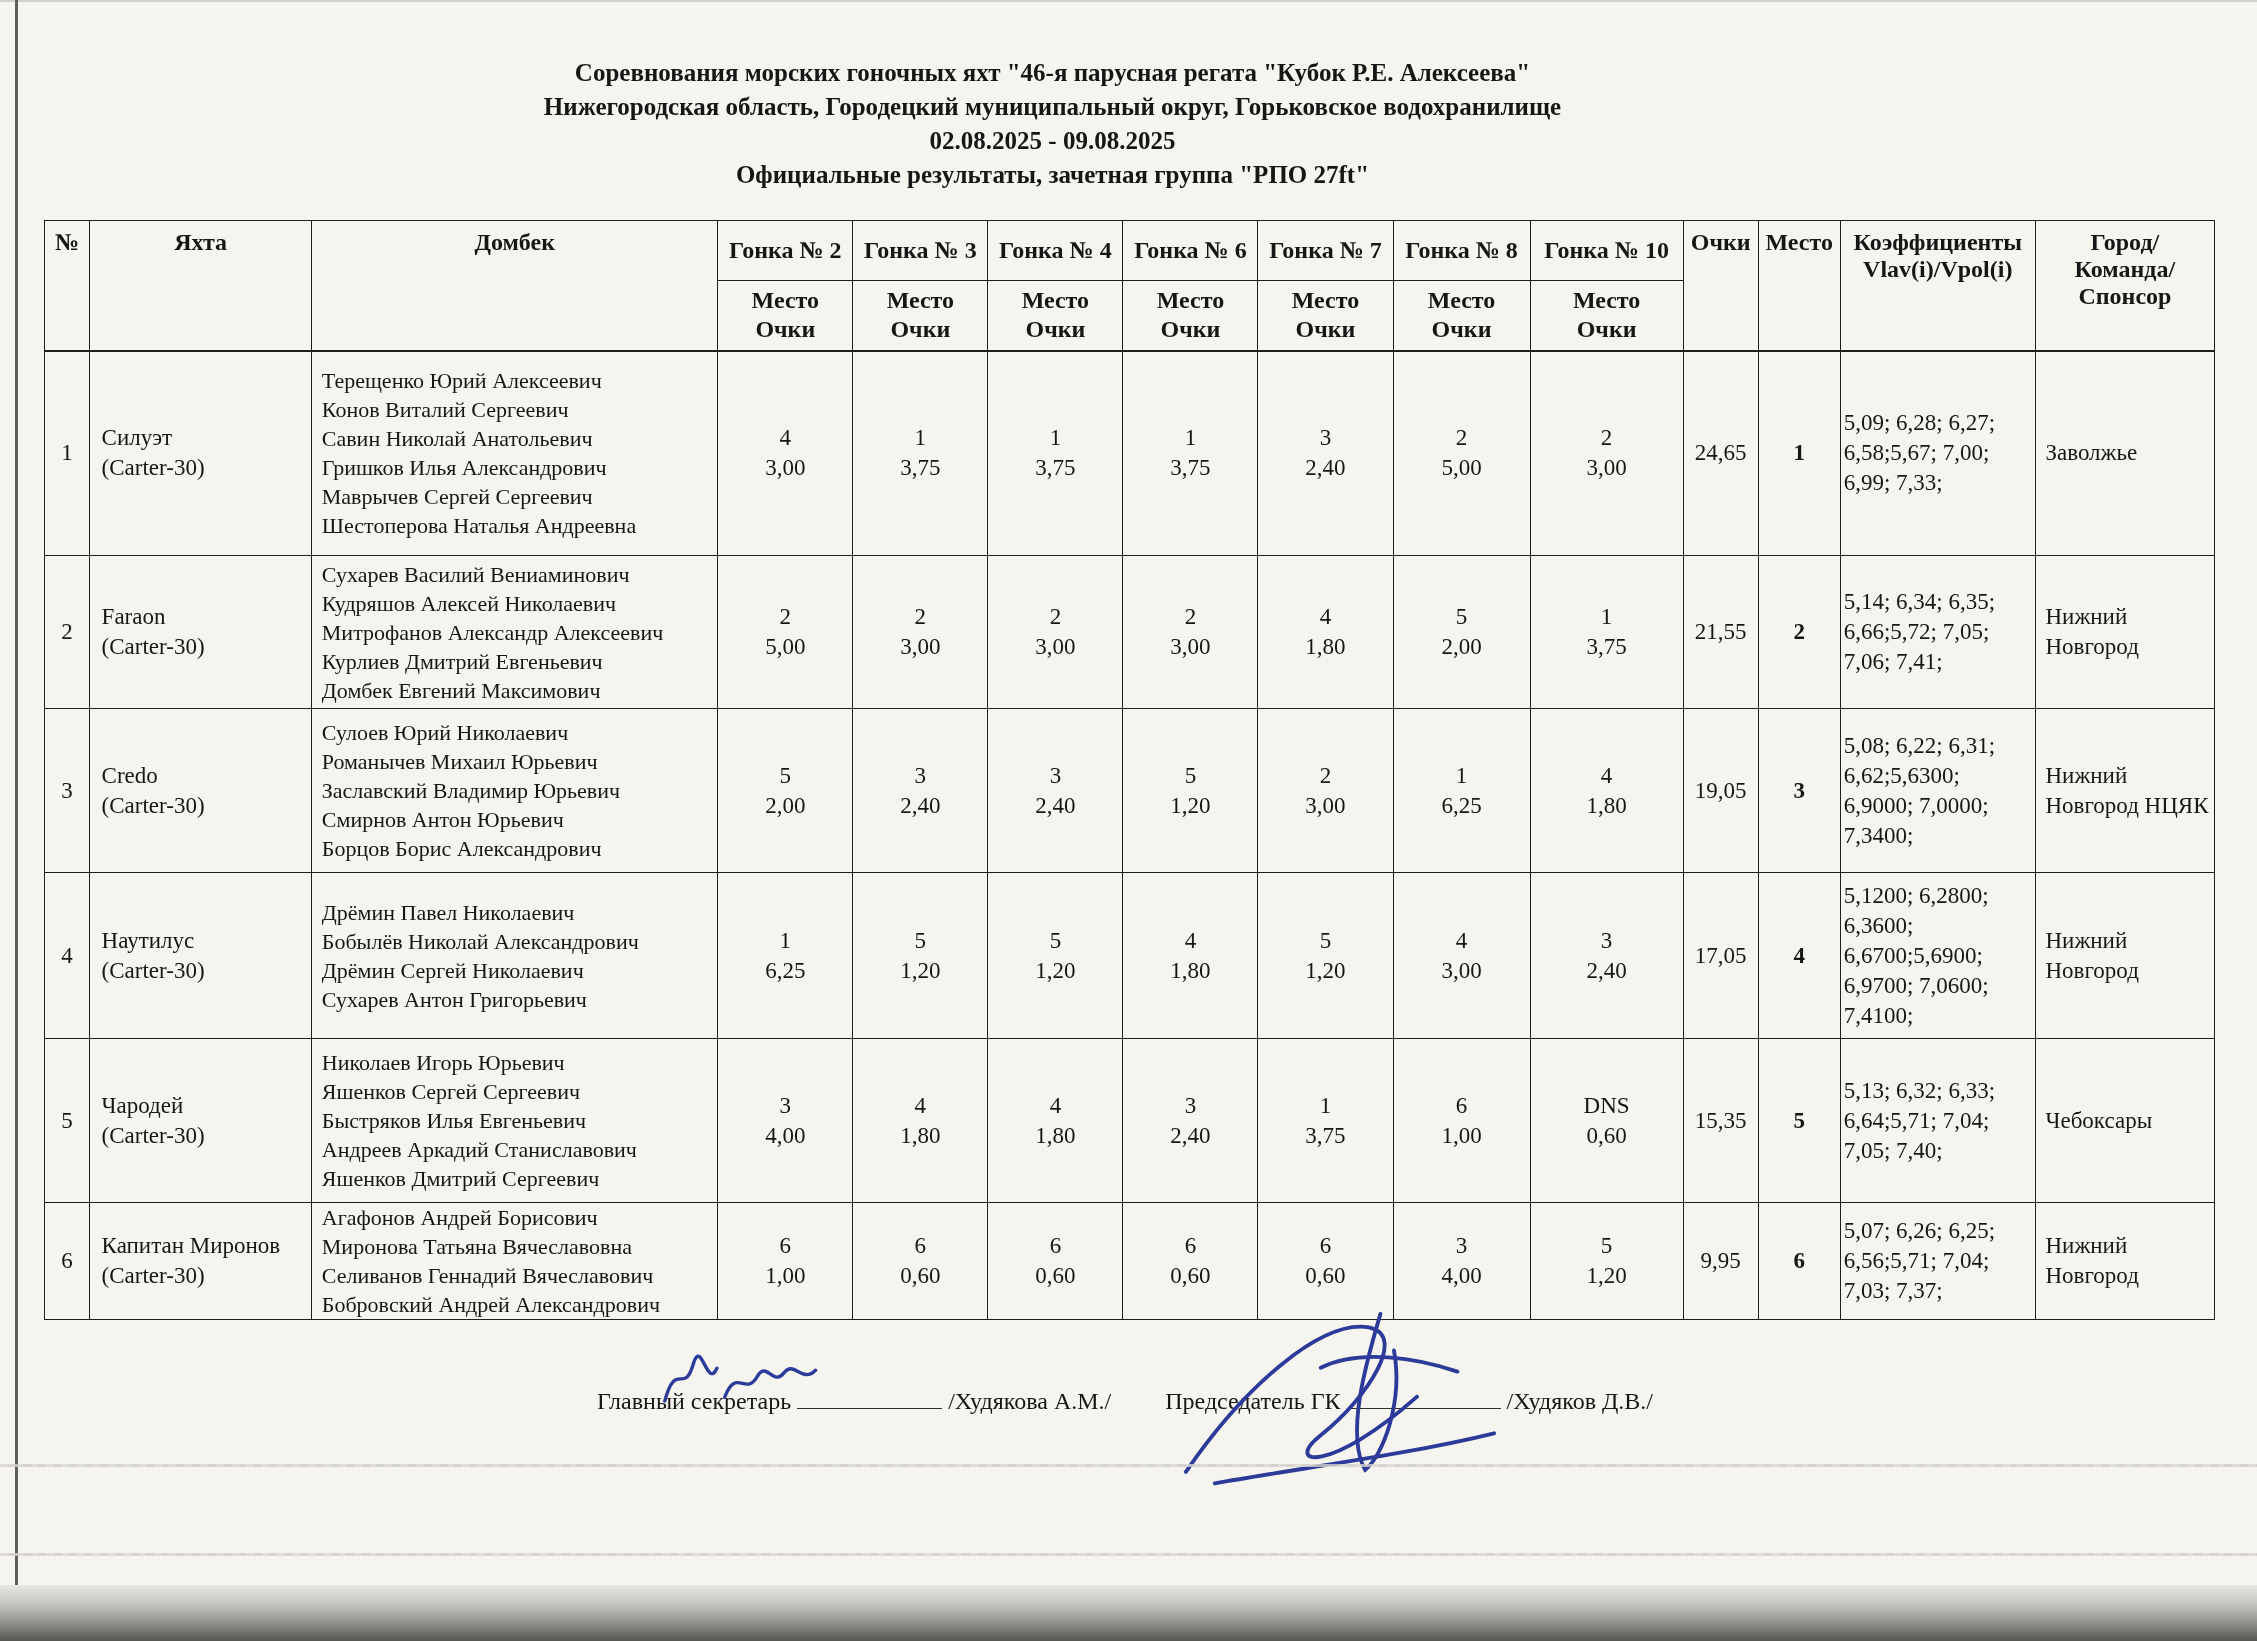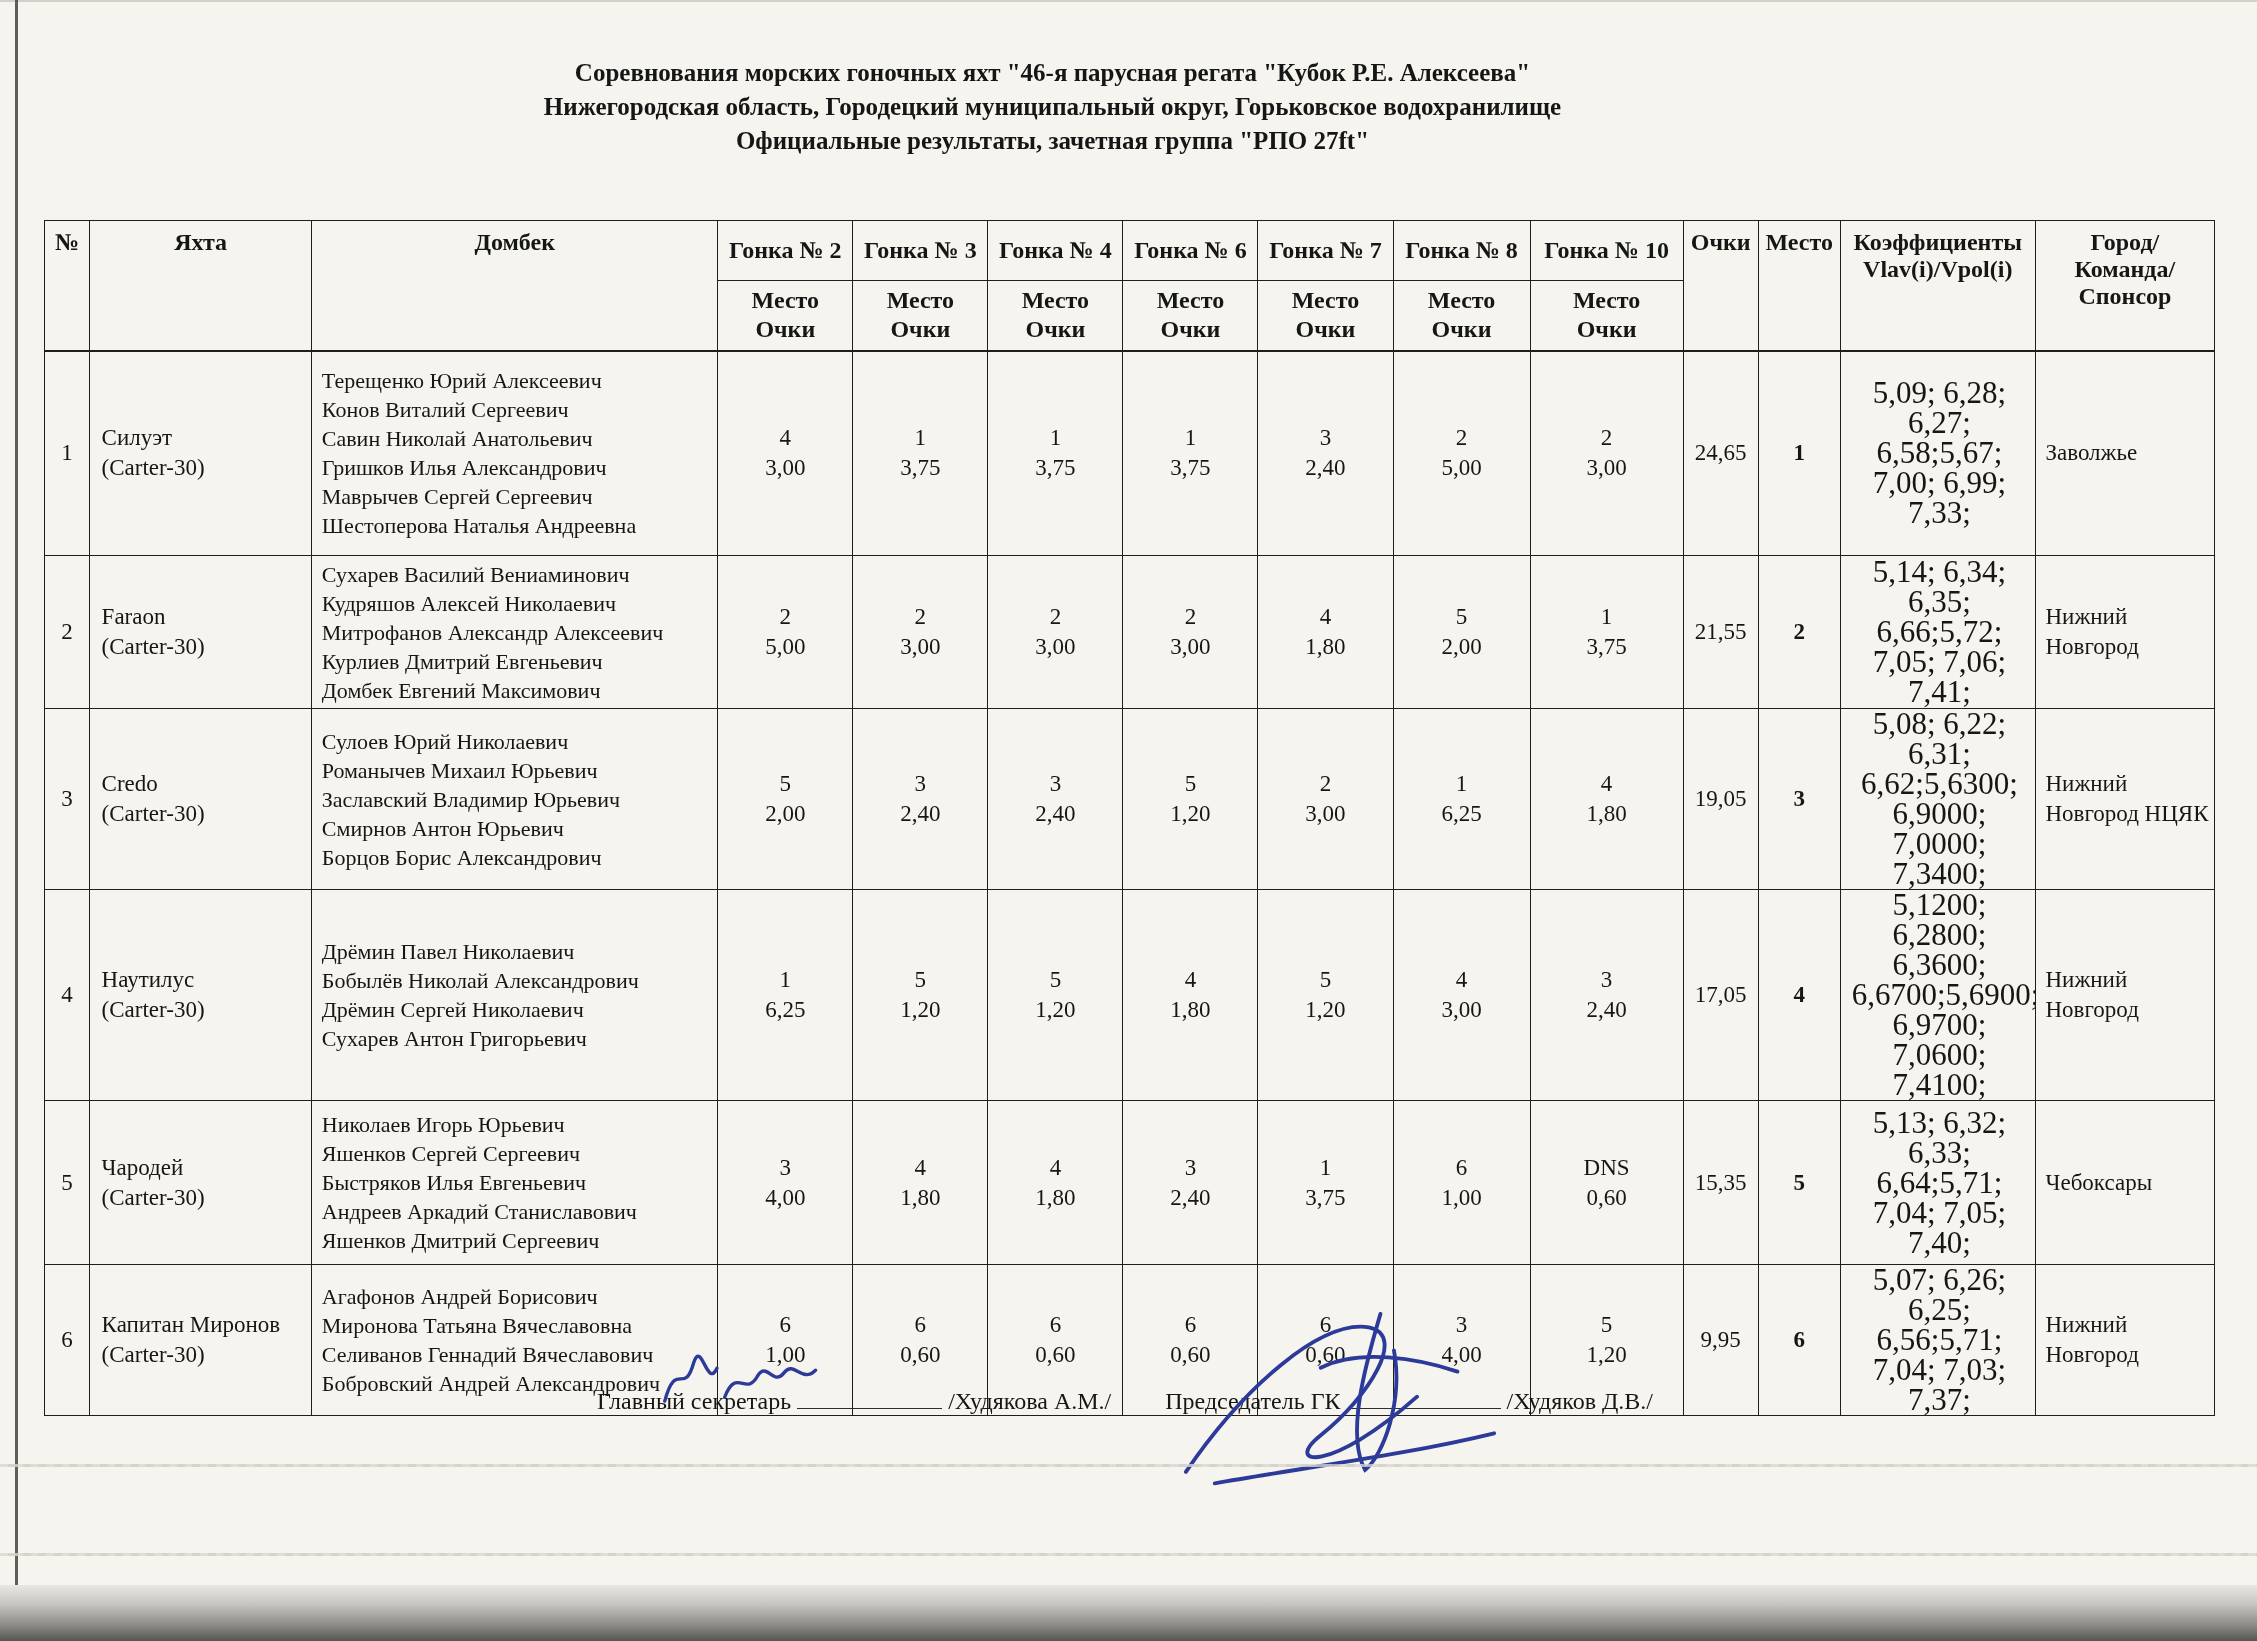--- a/index.html
+++ b/index.html
@@ -47,22 +47,22 @@
   tbody tr:nth-child(6) { height:116px; }
 
   td.col-num   { text-align:center; vertical-align:middle; font-size:23px; }
   td.col-yacht { vertical-align:middle; padding-left:11.6px; font-weight:normal; font-size:23px; line-height:30px; }
   td.col-crew  { vertical-align:middle; padding-left:9.7px; padding-right:3.9px; font-size:22px; }
   .crew-member { line-height:29px; white-space:nowrap; }
   td.race-cell { text-align:center; vertical-align:middle; font-size:23px; }
   .race-place, .race-points { line-height:30px; }
   td.col-points { text-align:center; vertical-align:middle; font-size:23px;font-family:Liberation Serif, serif; }
   td.col-place  { text-align:center; vertical-align:middle; font-size:23px; font-weight:bold; }
-  td.col-coeff  { text-align:center; vertical-align:middle; padding-right:7.7px; padding-left:11px;
-                  font-size:31px; line-height:30px; }
+  td.col-coeff  { text-align:left; vertical-align:middle; padding-right:7.7px; padding-left:3px;
+                  font-size:23px; line-height:30px; }
   td.col-city   { vertical-align:middle; padding-left:9.7px; padding-right:3.9px; font-size:23px; line-height:30px;margin-top:23px; }
 
   
   .sign-row { position:absolute; top:1385px; left:597px; font-size:24px; white-space:nowrap; }
   .sig-line { display:inline-block; border-bottom:1.9px solid #2e2d2a; height:23px; vertical-align:baseline; }
   .sig-line-secretary { width:145px; }
   .sig-line-chairman  { width:154px; }
   .sign-gap { display:inline-block; width:42px; }
   .sig-svg { position:absolute; pointer-events:none; }
   .sig-secretary-svg { left:60px; top:-44px; }
@@ -76,20 +76,21 @@
 <body>
 
 <div class="page">
 
   <div class="edge-top"></div>
   <div class="edge-left"></div>
 
   <div class="title-block">
     <div>Соревнования морских гоночных яхт "46-я парусная регата "Кубок Р.Е. Алексеева"</div>
     <div>Нижегородская область, Городецкий муниципальный округ, Горьковское водохранилище</div>
+    <div>02.08.2025 - 09.08.2025</div>
     <div>Официальные результаты, зачетная группа "РПО 27ft"</div>
   </div>
 
   <table class="results-table">
     <colgroup>
       <col style="width:45px">
         <col style="width:222px">
         <col style="width:406px">
       <col style="width:135px">
         <col style="width:135px">

